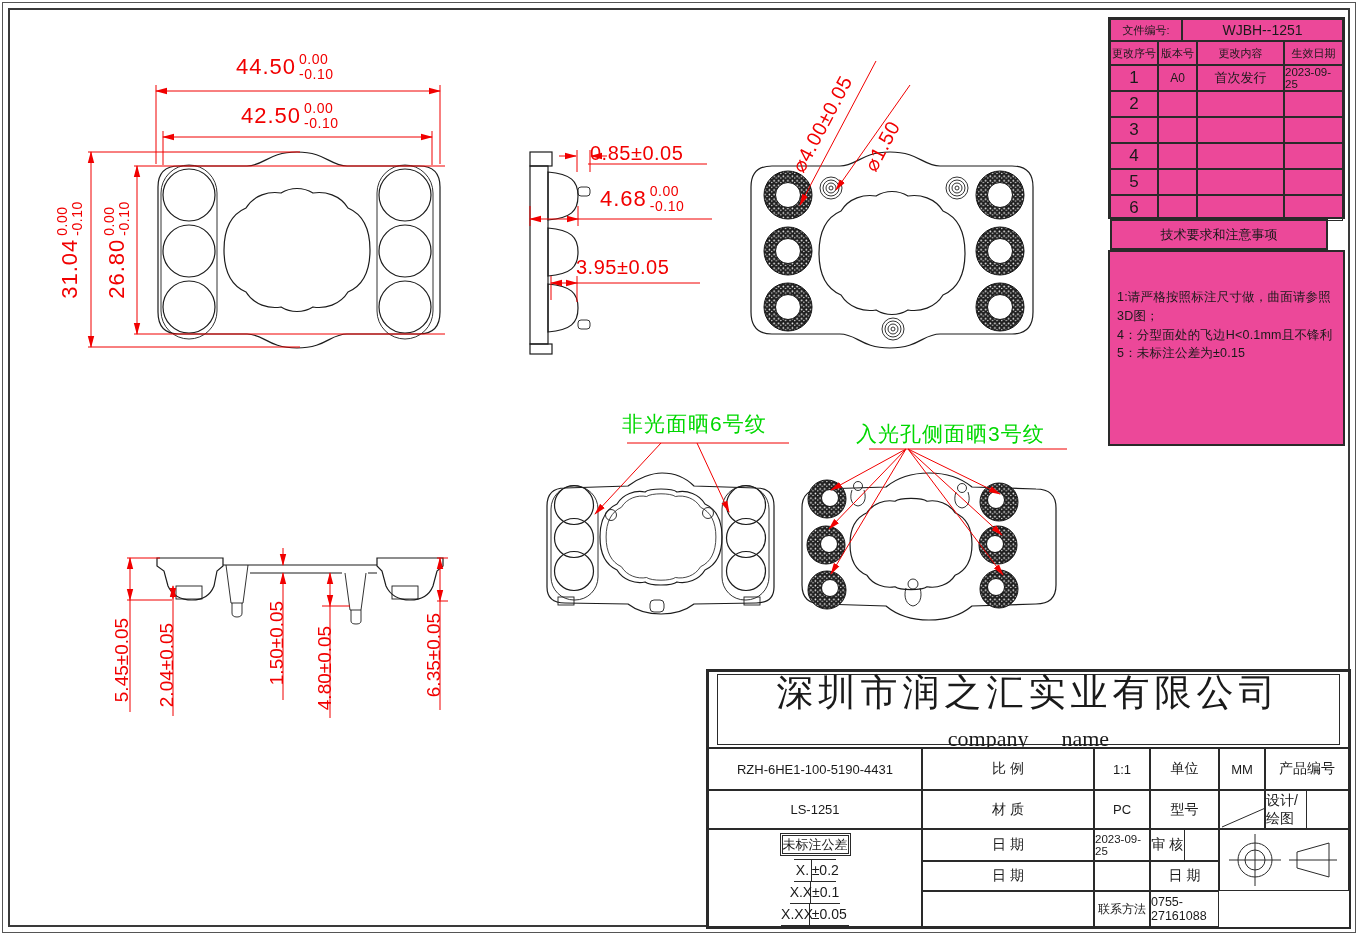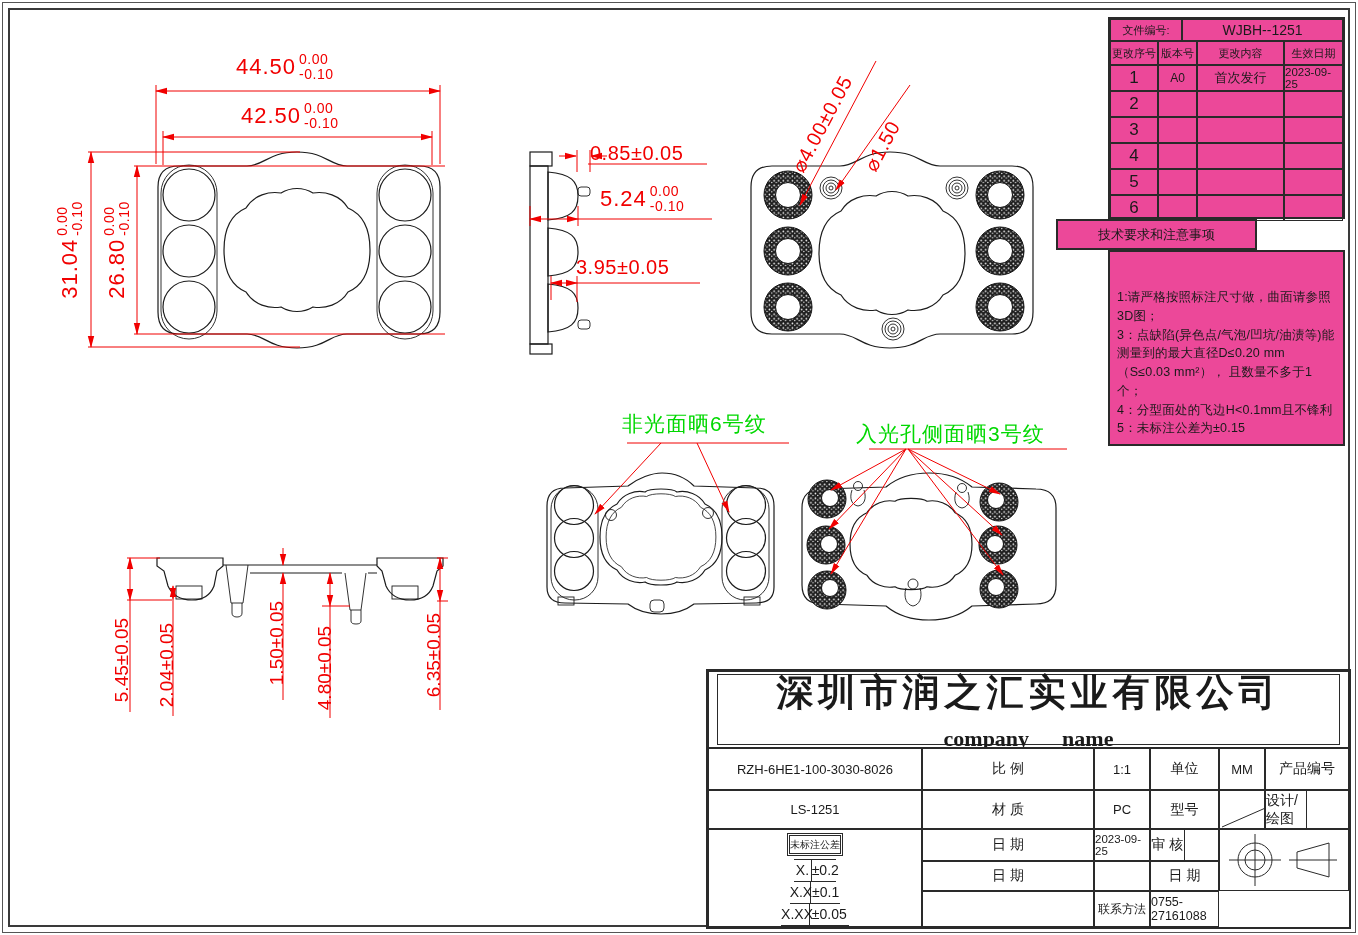--- a/index.html
+++ b/index.html
@@ -30,32 +30,32 @@
   .cell.lab{font-size:11px;}
   .cell.num{font-size:17px;}
   .tn-title{font-size:13px;display:flex;align-items:center;justify-content:center;height:100%;}
   .tn-body{padding:36px 6px 0 7px;font-size:12.5px;line-height:1.5;letter-spacing:0.2px;}
   
   .tb{position:absolute;left:706px;top:669px;width:641px;height:256px;border:2px solid #2a2a2a;
       box-sizing:content-box;display:grid;grid-template-columns:214px 172px 56px 69px 46px 84px;
       grid-template-rows:77px 42px 39px 32px 30px 36px;background:#fff;}
   .tc{border:1px solid #2a2a2a;display:flex;align-items:center;justify-content:center;
       font-size:14px;box-sizing:border-box;position:relative;overflow:hidden;}
-  .company-cell{grid-column:1/7;flex-direction:column;padding:3px;font-weight:bold;}
+  .company-cell{grid-column:1/7;flex-direction:column;padding:3px;}
   .company-inner{border:1px solid #2a2a2a;width:98%;height:100%;display:flex;flex-direction:column;
       align-items:center;justify-content:center;}
   .company-zh{font-family:"Liberation Serif",serif;font-size:37px;letter-spacing:5px;}
   .company-en{font-family:"Liberation Serif",serif;font-size:22px;white-space:pre;margin-top:8px;}
   .mono{font-family:"Liberation Sans",sans-serif;font-size:13px;}
   .split{padding:0;}
   .split .lab2{width:50%;height:100%;display:flex;align-items:center;justify-content:center;
       border-right:1px solid #2a2a2a;box-sizing:border-box;}
   .split .val2{width:50%;height:100%;display:flex;align-items:center;justify-content:center;font-size:12px;}
   .tolwrap{grid-row:4/7;grid-column:1;display:flex;flex-direction:column;padding:0;justify-content:flex-start;}
-  .tolhead{border:3px double #2a2a2a;margin:3px 5px 0 5px;text-align:center;font-size:10px;line-height:17px;}
+  .tolhead{border:3px double #2a2a2a;margin:3px 5px 0 5px;text-align:center;font-size:13px;line-height:17px;}
   .tolrow{display:flex;border-bottom:1px solid #2a2a2a;height:21px;line-height:21px;font-size:14px;}
   .tolrow :first-child{width:42%;text-align:center;border-right:1px solid #2a2a2a;box-sizing:border-box;}
   .tolrow :last-child{width:58%;text-align:center;}
   .proj-cell{grid-column:5/7;grid-row:4/6;}
   .contact-lab{font-size:12px;}
   .contact-val{font-size:12.5px;}
 </style>
 </head>
 <body>
 
@@ -309,21 +309,21 @@
   </div>
   <div class="dim flexd rotc" style="left:117px;top:250px">
     <span class="dv">26.80</span>
     <span class="tol">
         <span>0.00</span>
         <span>-0.10</span>
       </span>
   </div>
   <div class="dim single" style="left:590px;top:142px">0.85±0.05</div>
   <div class="dim flexd" style="left:600px;top:184px">
-    <span class="dv">5.24</span>
+    <span class="dv">4.68</span>
     <span class="tol">
         <span>0.00</span>
         <span>-0.10</span>
       </span>
   </div>
   <div class="dim single" style="left:576px;top:256px">3.95±0.05</div>
   <div class="dim single diag" style="left:822px;top:124px">⌀4.00±0.05</div>
   <div class="dim single diag" style="left:882px;top:146px">⌀1.50</div>
   <div class="dim small rotc" style="left:122px;top:660px">5.45±0.05</div>
   <div class="dim small rotc" style="left:167px;top:665px">2.04±0.05</div>
@@ -376,41 +376,40 @@
       <div class="cell"></div>
     </div>
     <div class="revgrid" style="height:26px">
       <div class="cell num">6</div>
       <div class="cell"></div>
       <div class="cell"></div>
       <div class="cell"></div>
     </div>
   </div>
 
-  <div class="box" style="left:1056px;top:219px;width:201px;height:31px">
+  <div class="box" style="left:1110px;top:219px;width:218px;height:31px">
     <div class="tn-title">技术要求和注意事项</div>
   </div>
   <div class="box" style="left:1108px;top:250px;width:237px;height:196px">
     <div class="tn-body">
       <div>1:请严格按照标注尺寸做，曲面请参照3D图；</div>
-      <div>3：点缺陷(异色点/气泡/凹坑/油渍等)能测量到的最大直径D≤0.20 mm（S≤0.03 mm²）， 且数量不多于1个；</div>
       <div>4：分型面处的飞边H&lt;0.1mm且不锋利</div>
       <div>5：未标注公差为±0.15</div>
     </div>
   </div>
 
   <div class="tb">
     <div class="tc company-cell">
       <div class="company-inner">
         <div class="company-zh">深圳市润之汇实业有限公司</div>
         <div class="company-en">company      name</div>
       </div>
     </div>
 
-    <div class="tc mono">RZH-6HE1-100-3030-8026</div>
+    <div class="tc mono">RZH-6HE1-100-5190-4431</div>
     <div class="tc">比 例</div>
     <div class="tc mono">1:1</div>
     <div class="tc">单位</div>
     <div class="tc mono">MM</div>
 
     <div class="tc">产品编号</div>
     <div class="tc mono">LS-1251</div>
     <div class="tc">材 质</div>
     <div class="tc mono">PC</div>
     <div class="tc">型号</div>

